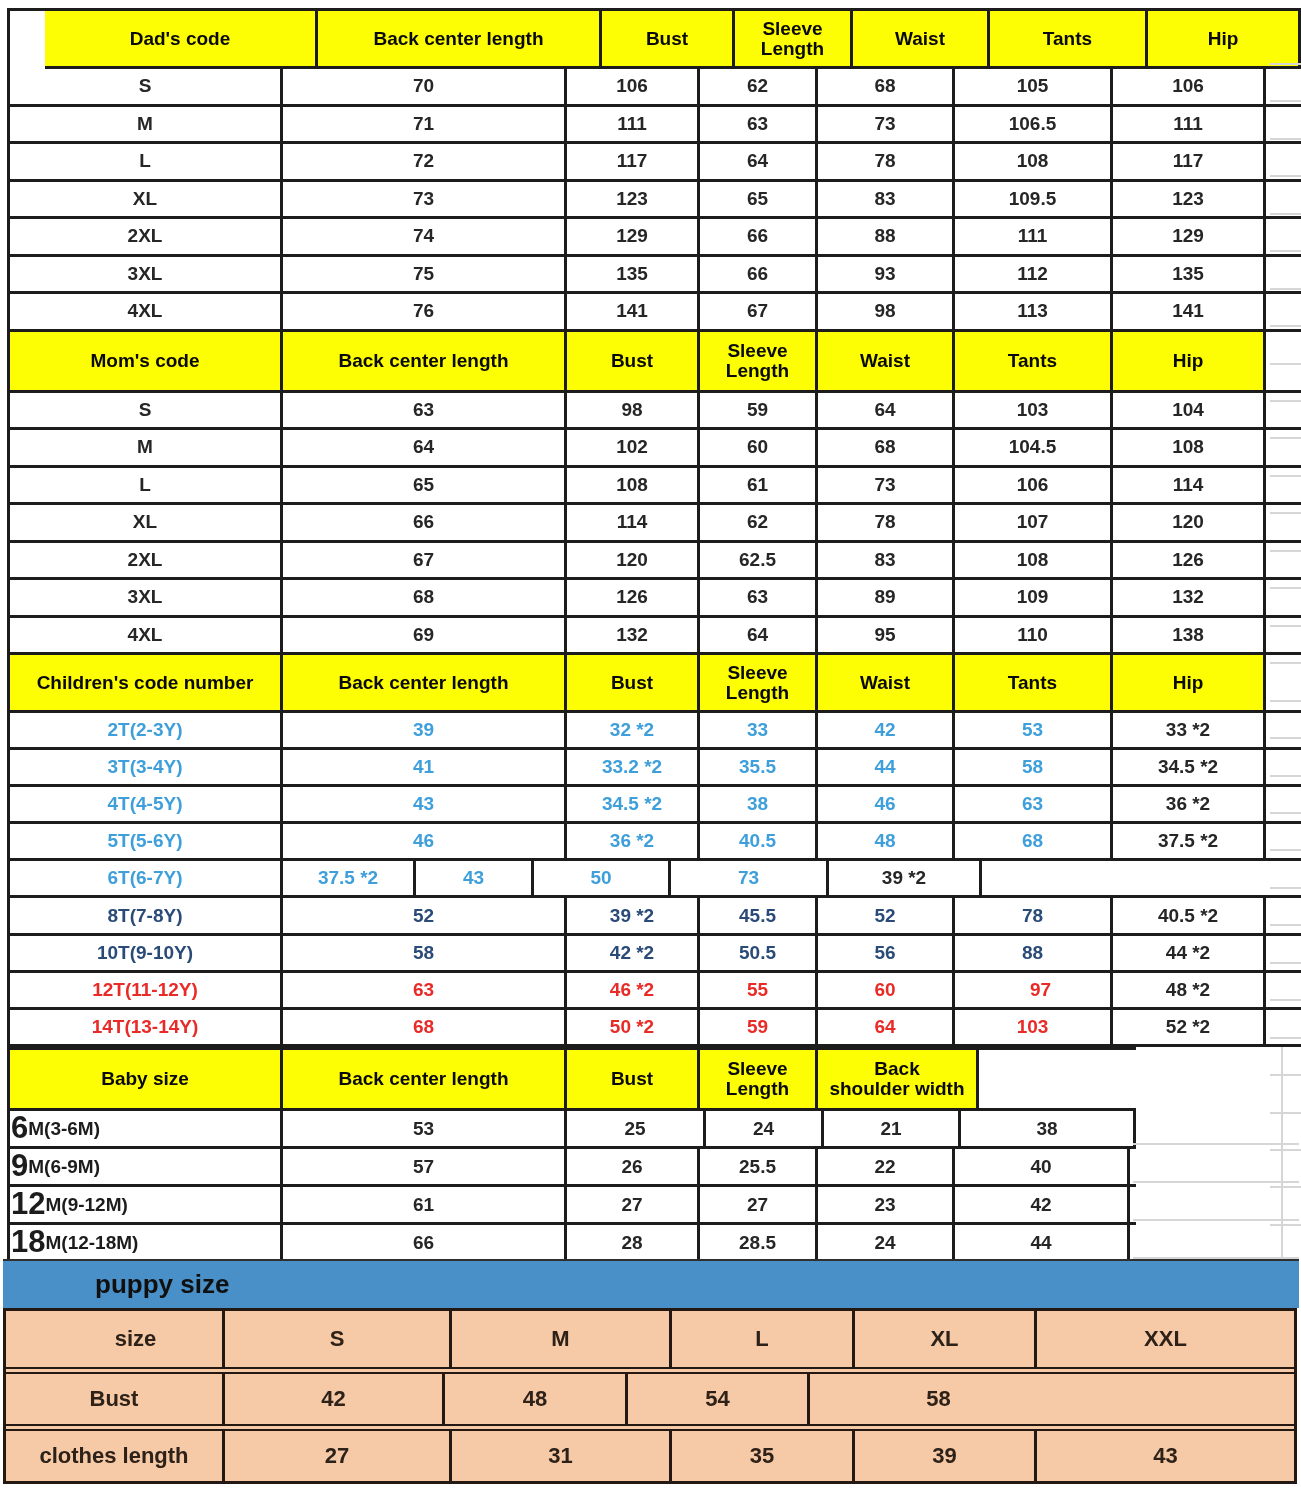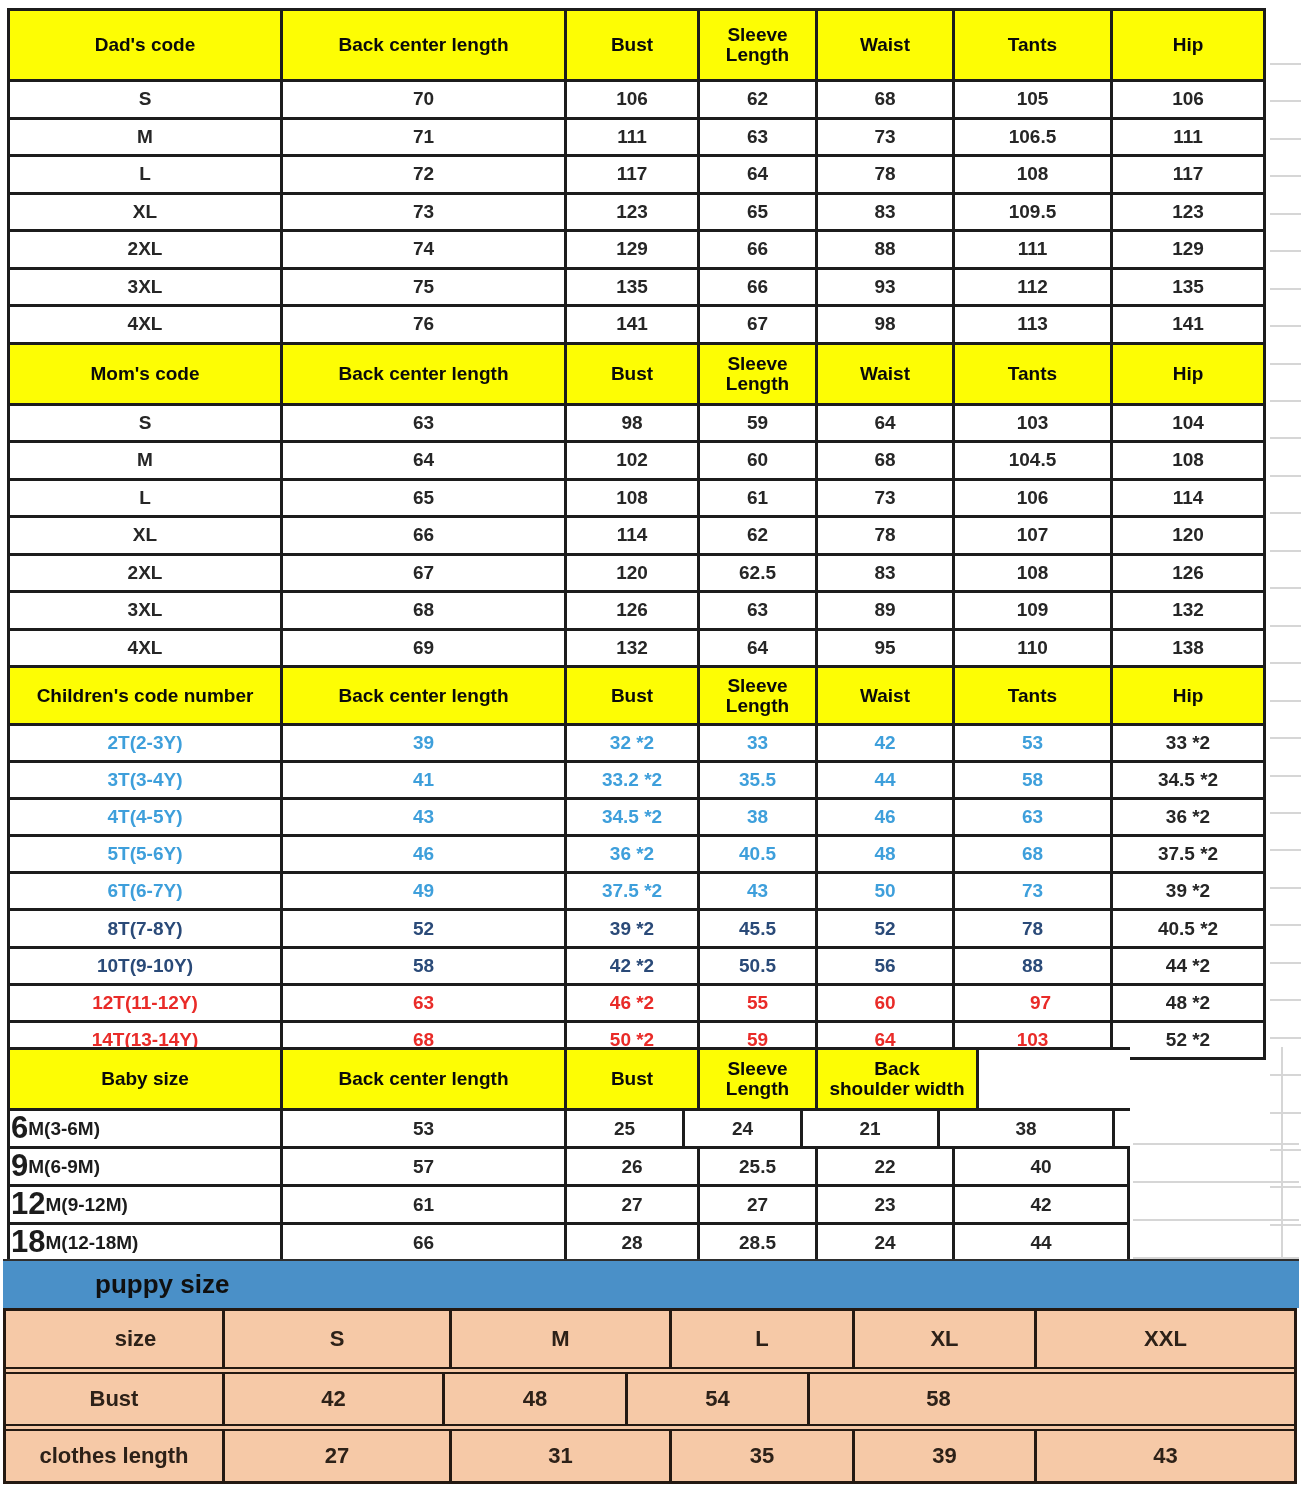--- a/index.html
+++ b/index.html
@@ -38,21 +38,21 @@
         background:repeating-linear-gradient(to bottom,#d6d6d6 0 2px,transparent 2px 37.45px);}
   .rail-baby{position:absolute;left:1133px;top:1143px;width:166px;height:120px;
         background:repeating-linear-gradient(to bottom,#d6d6d6 0 2px,transparent 2px 38px);}
   .vline{position:absolute;left:1281px;top:1047px;width:2px;height:212px;background:#d6d6d6;}
 </style>
 </head>
 <body>
 
 <div class="sheet">
   <div id="mainTable" class="tbl" style="left:7px;top:8px;">
-      <div class="row yellow" style="height: 71px;">
+      <div class="row yellow" style="height: 58px; margin-left: 35px;">
         <div class="cell hd" style="width: 273px;">Dad's code</div>
         <div class="cell hd" style="width: 284px;">Back center length</div>
         <div class="cell hd" style="width: 133px;">Bust</div>
         <div class="cell hd" style="width: 118px;">Sleeve
 Length</div>
         <div class="cell hd" style="width: 137px;">Waist</div>
         <div class="cell hd" style="width: 158px;">Tants</div>
         <div class="cell hd" style="width: 153px;">Hip</div>
       </div>
       <div class="row" style="height: 37.5px;">
@@ -232,21 +232,20 @@
         <div class="cell c-blue" style="width: 273px;">5T(5-6Y)</div>
         <div class="cell c-blue" style="width: 284px;">46</div>
         <div class="cell c-blue" style="width: 133px;">36 *2</div>
         <div class="cell c-blue" style="width: 118px;">40.5</div>
         <div class="cell c-blue" style="width: 137px;">48</div>
         <div class="cell c-blue" style="width: 158px;">68</div>
         <div class="cell c-dark" style="width: 153px;">37.5 *2</div>
       </div>
       <div class="row" style="height: 37.1px;">
         <div class="cell c-blue" style="width: 273px;">6T(6-7Y)</div>
-        <div class="cell c-blue" style="width: 284px;">49</div>
         <div class="cell c-blue" style="width: 133px;">37.5 *2</div>
         <div class="cell c-blue" style="width: 118px;">43</div>
         <div class="cell c-blue" style="width: 137px;">50</div>
         <div class="cell c-blue" style="width: 158px;">73</div>
         <div class="cell c-dark" style="width: 153px;">39 *2</div>
       </div>
       <div class="row" style="height: 37.1px;">
         <div class="cell c-navy" style="width: 273px;">8T(7-8Y)</div>
         <div class="cell c-navy" style="width: 284px;">52</div>
         <div class="cell c-navy" style="width: 133px;">39 *2</div>
@@ -289,21 +288,21 @@
         <div class="cell hd" style="width: 284px;">Back center length</div>
         <div class="cell hd" style="width: 133px;">Bust</div>
         <div class="cell hd" style="width: 118px;">Sleeve
 Length</div>
         <div class="cell hd" style="width: 161px;">Back
 shoulder width</div>
       </div>
       <div class="row" style="height: 38px;">
         <div class="cell baby-label" style="width: 273px;"><span class="baby-big">6</span><span class="baby-rest">M(3-6M)</span></div>
         <div class="cell c-dark" style="width: 284px;">53</div>
-        <div class="cell c-dark" style="width: 118px;">25</div>
+        <div class="cell c-dark" style="width: 139px;">25</div>
         <div class="cell c-dark" style="width: 118px;">24</div>
         <div class="cell c-dark" style="width: 137px;">21</div>
         <div class="cell c-dark" style="width: 175px;">38</div>
       </div>
       <div class="row" style="height: 38px;">
         <div class="cell baby-label" style="width: 273px;"><span class="baby-big">9</span><span class="baby-rest">M(6-9M)</span></div>
         <div class="cell c-dark" style="width: 284px;">57</div>
         <div class="cell c-dark" style="width: 133px;">26</div>
         <div class="cell c-dark" style="width: 118px;">25.5</div>
         <div class="cell c-dark" style="width: 137px;">22</div>

